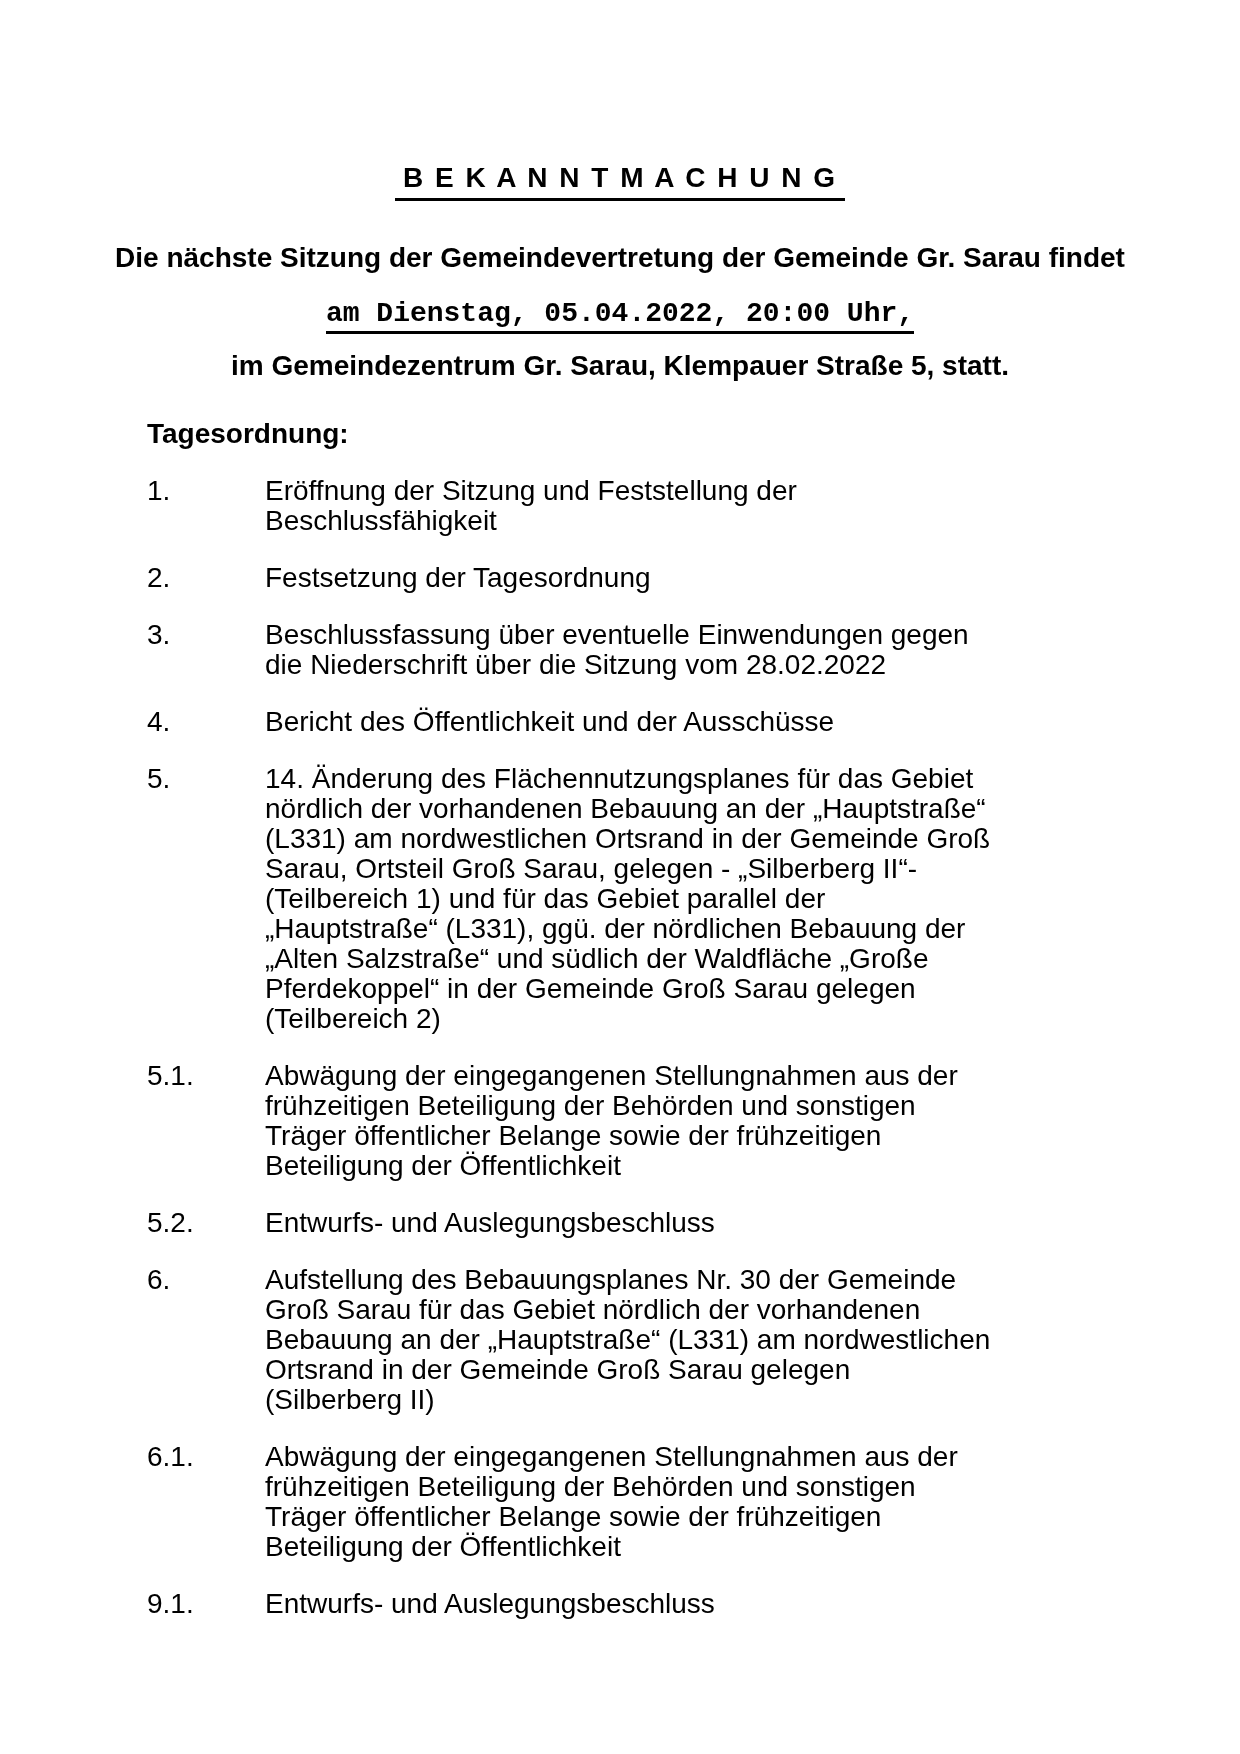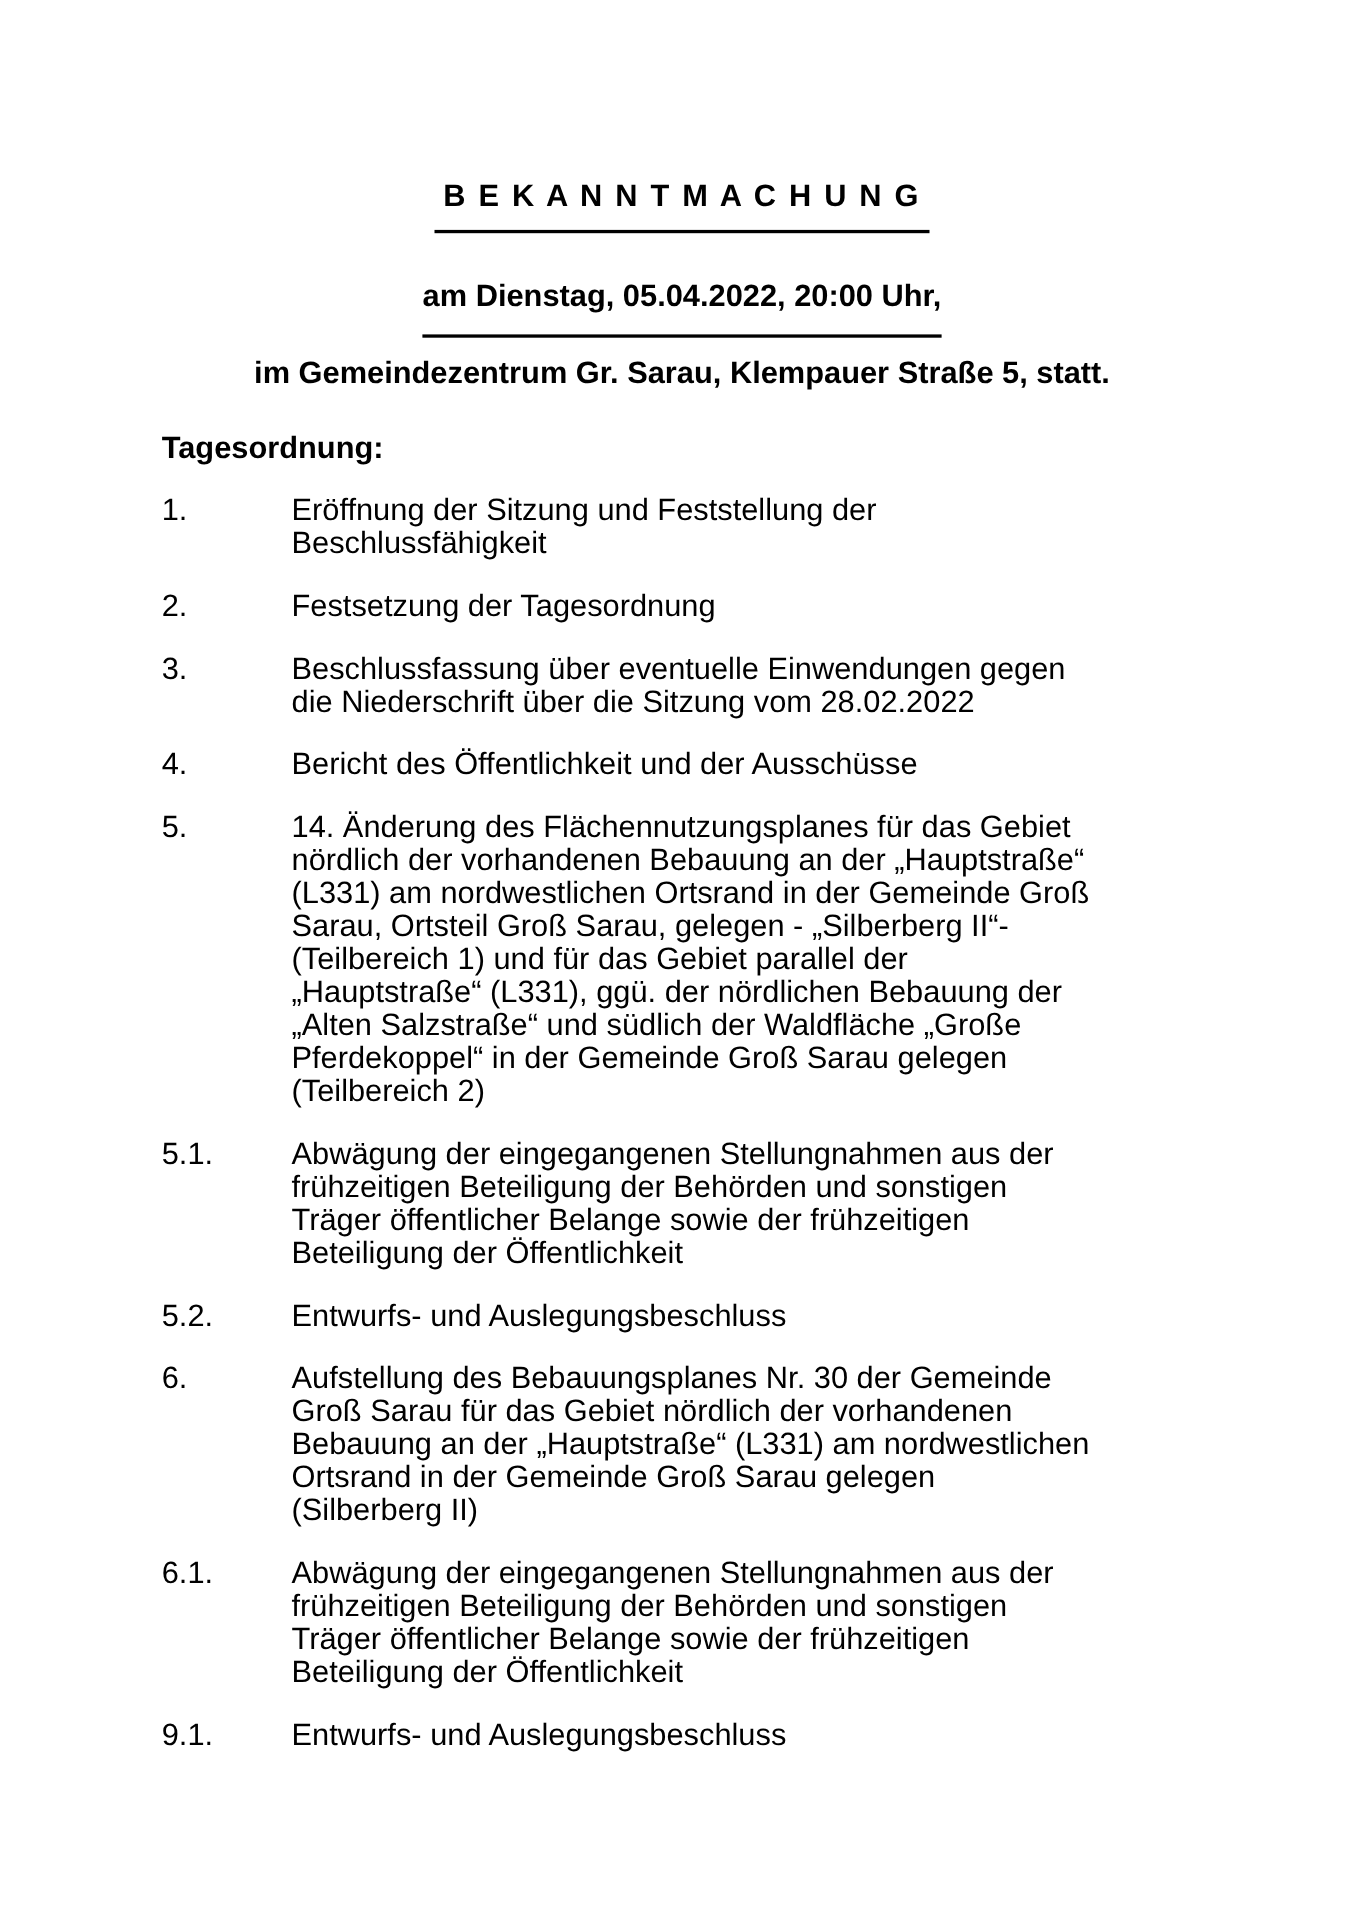--- a/index.html
+++ b/index.html
@@ -25,31 +25,32 @@
 
   .title-wrap {
     margin: 0 0 42px 0;
   }
   .doc-title {
     display: inline-block;
     font-weight: bold;
     font-size: 28px;
     letter-spacing: 2px;
     border-bottom: 3px solid #000;
-    padding: 0 8px 16px 8px;
+    padding: 0 8px 5px 8px;
     white-space: pre;
   }
 
   .intro-1 { margin: 0 0 24px 0; }
   .intro-2-wrap { margin: 0 0 17px 0; }
   .intro-2 {
     display: inline-block;
     font-weight: bold;
     border-bottom: 3px solid #000;
-    padding-bottom: 20px;
+    padding-bottom: 2px;
+    font-family: Liberation Mono, monospace;
   }
   .intro-3 { margin: 0 0 38px 0; }
 
   p { margin: 0; }
 
   .agenda-heading {
     margin: 16px 0 27px 147px;
     font-weight: bold;
   }
 
@@ -69,20 +70,21 @@
 </style>
 </head>
 <body>
 
 <div class="page">
 
   <div class="title-wrap center">
     <span class="doc-title">B E K A N N T M A C H U N G</span>
   </div>
 
+  <p class="intro-1 center bold">Die nächste Sitzung der Gemeindevertretung der Gemeinde Gr. Sarau findet</p>
 
   <div class="intro-2-wrap center">
     <span class="intro-2">am Dienstag, 05.04.2022, 20:00 Uhr,</span>
   </div>
 
   <p class="intro-3 center bold">im Gemeindezentrum Gr. Sarau, Klempauer Straße 5, statt.</p>
 
   <p class="agenda-heading">Tagesordnung:</p>
 
   <div class="agenda-item">

